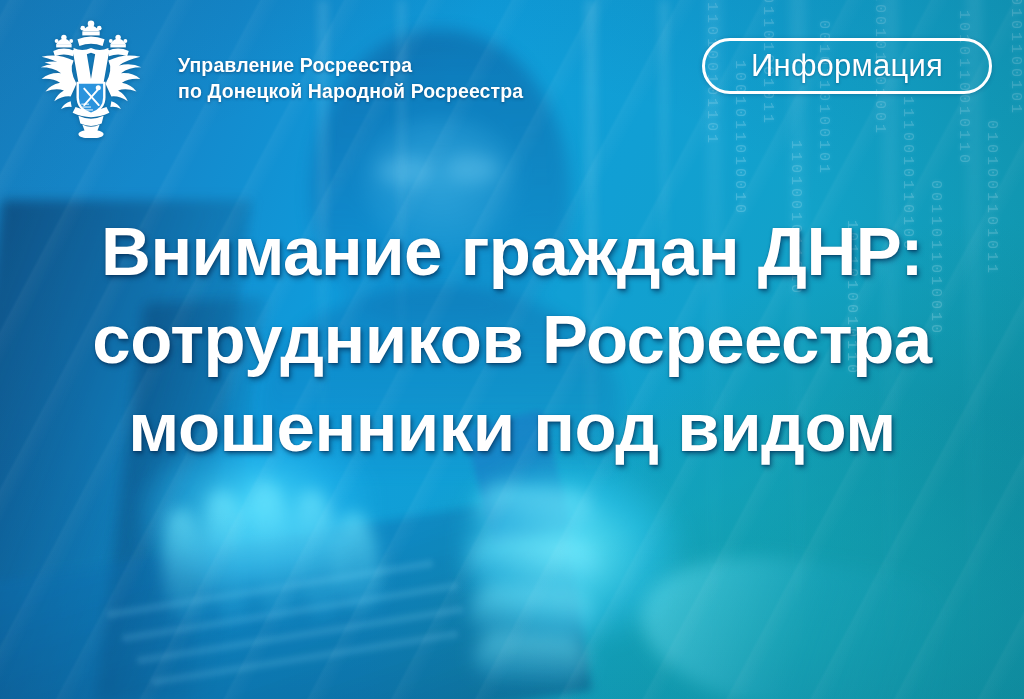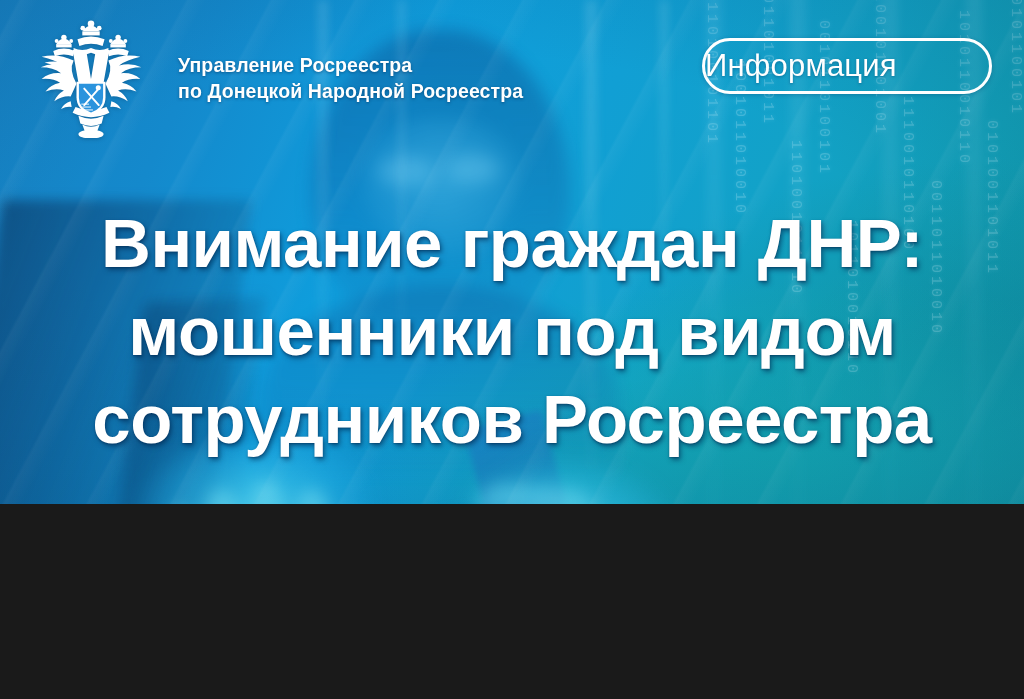--- a/index.html
+++ b/index.html
@@ -6,21 +6,21 @@
   html, body {
     margin: 0;
     padding: 0;
     background: #1a1a1a;
   }
   * { box-sizing: border-box; }
 
   .banner {
     position: relative;
     width: 1024px;
-    height: 504px;
+    height: 699px;
     overflow: hidden;
     font-family: "Liberation Sans", "DejaVu Sans", sans-serif;
     background: #1283c4;
   }
 
   
   .bg-base {
     position: absolute;
     inset: 0;
     background:
@@ -262,39 +262,39 @@
   .info-badge {
     position: absolute;
     left: 702px;
     top: 38px;
     width: 290px;
     height: 56px;
     border: 3px solid #ffffff;
     border-radius: 28px;
     display: flex;
     align-items: center;
-    justify-content: flex-start;
+    justify-content: center;
     z-index: 30;
     box-shadow: 0 1px 4px rgba(0,50,95,0.30);
   }
   .info-badge-label {
     color: #ffffff;
     font-size: 31px;
     font-weight: normal;
     letter-spacing: 0.2px;
     text-shadow: 0 1px 3px rgba(0,45,90,0.40);
     white-space: nowrap;
   }
 
   
   .headline {
     position: absolute;
     left: 0;
     right: 0;
-    top: 200px;
+    top: 208px;
     z-index: 30;
     text-align: center;
     padding: 0 26px;
   }
   .headline-line {
     color: #ffffff;
     font-weight: bold;
     font-size: 69px;
     line-height: 88px;
     letter-spacing: -0.5px;
@@ -436,17 +436,17 @@
       <div class="org-text">по Донецкой Народной Росреестра</div>
     </div>
   </div>
 
   <div class="info-badge">
     <span class="info-badge-label">Информация</span>
   </div>
 
   <div class="headline">
     <div class="headline-line">Внимание граждан ДНР:</div>
+    <div class="headline-line">сотрудников Росреестра</div>
     <div class="headline-line">мошенники под видом</div>
-    <div class="headline-line">сотрудников Росреестра</div>
   </div>
 
 </div>
 
 </body></html>

